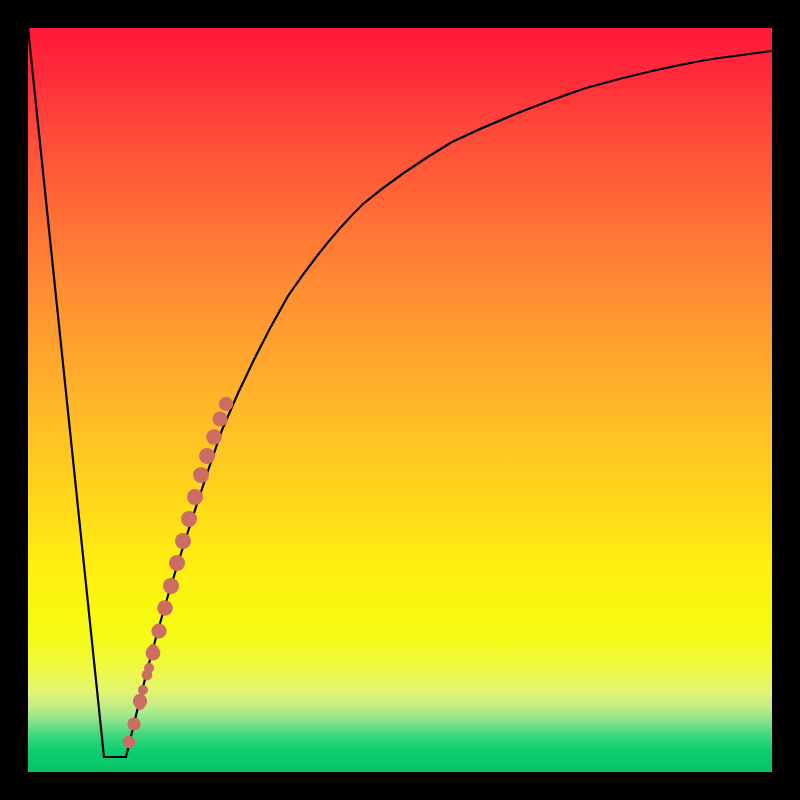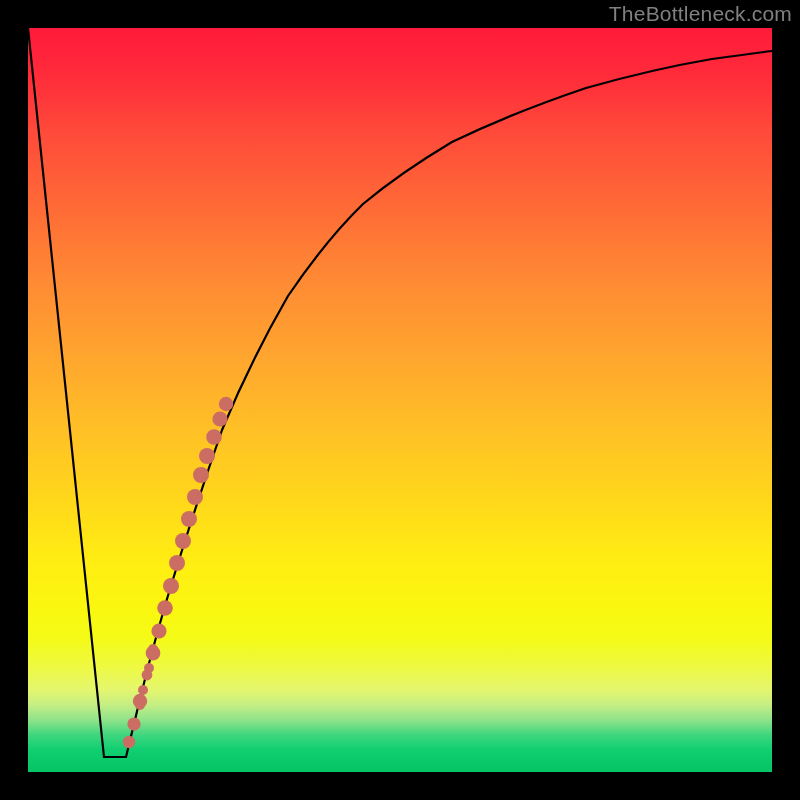--- a/index.html
+++ b/index.html
@@ -116,14 +116,13 @@
         <circle class="dot" cx="112" cy="677" r="5.0"></circle>
         <circle class="dot" cx="115" cy="662" r="5.0"></circle>
       </g>
 
       <g>
         <circle class="dot" cx="121" cy="640" r="5.0"></circle>
         <circle class="dot" cx="125" cy="621" r="5.0"></circle>
       </g>
     </svg>
   </div>
-  <div class="watermark">TheBottleneck.com</div>
 </div>
 
 </body></html>

